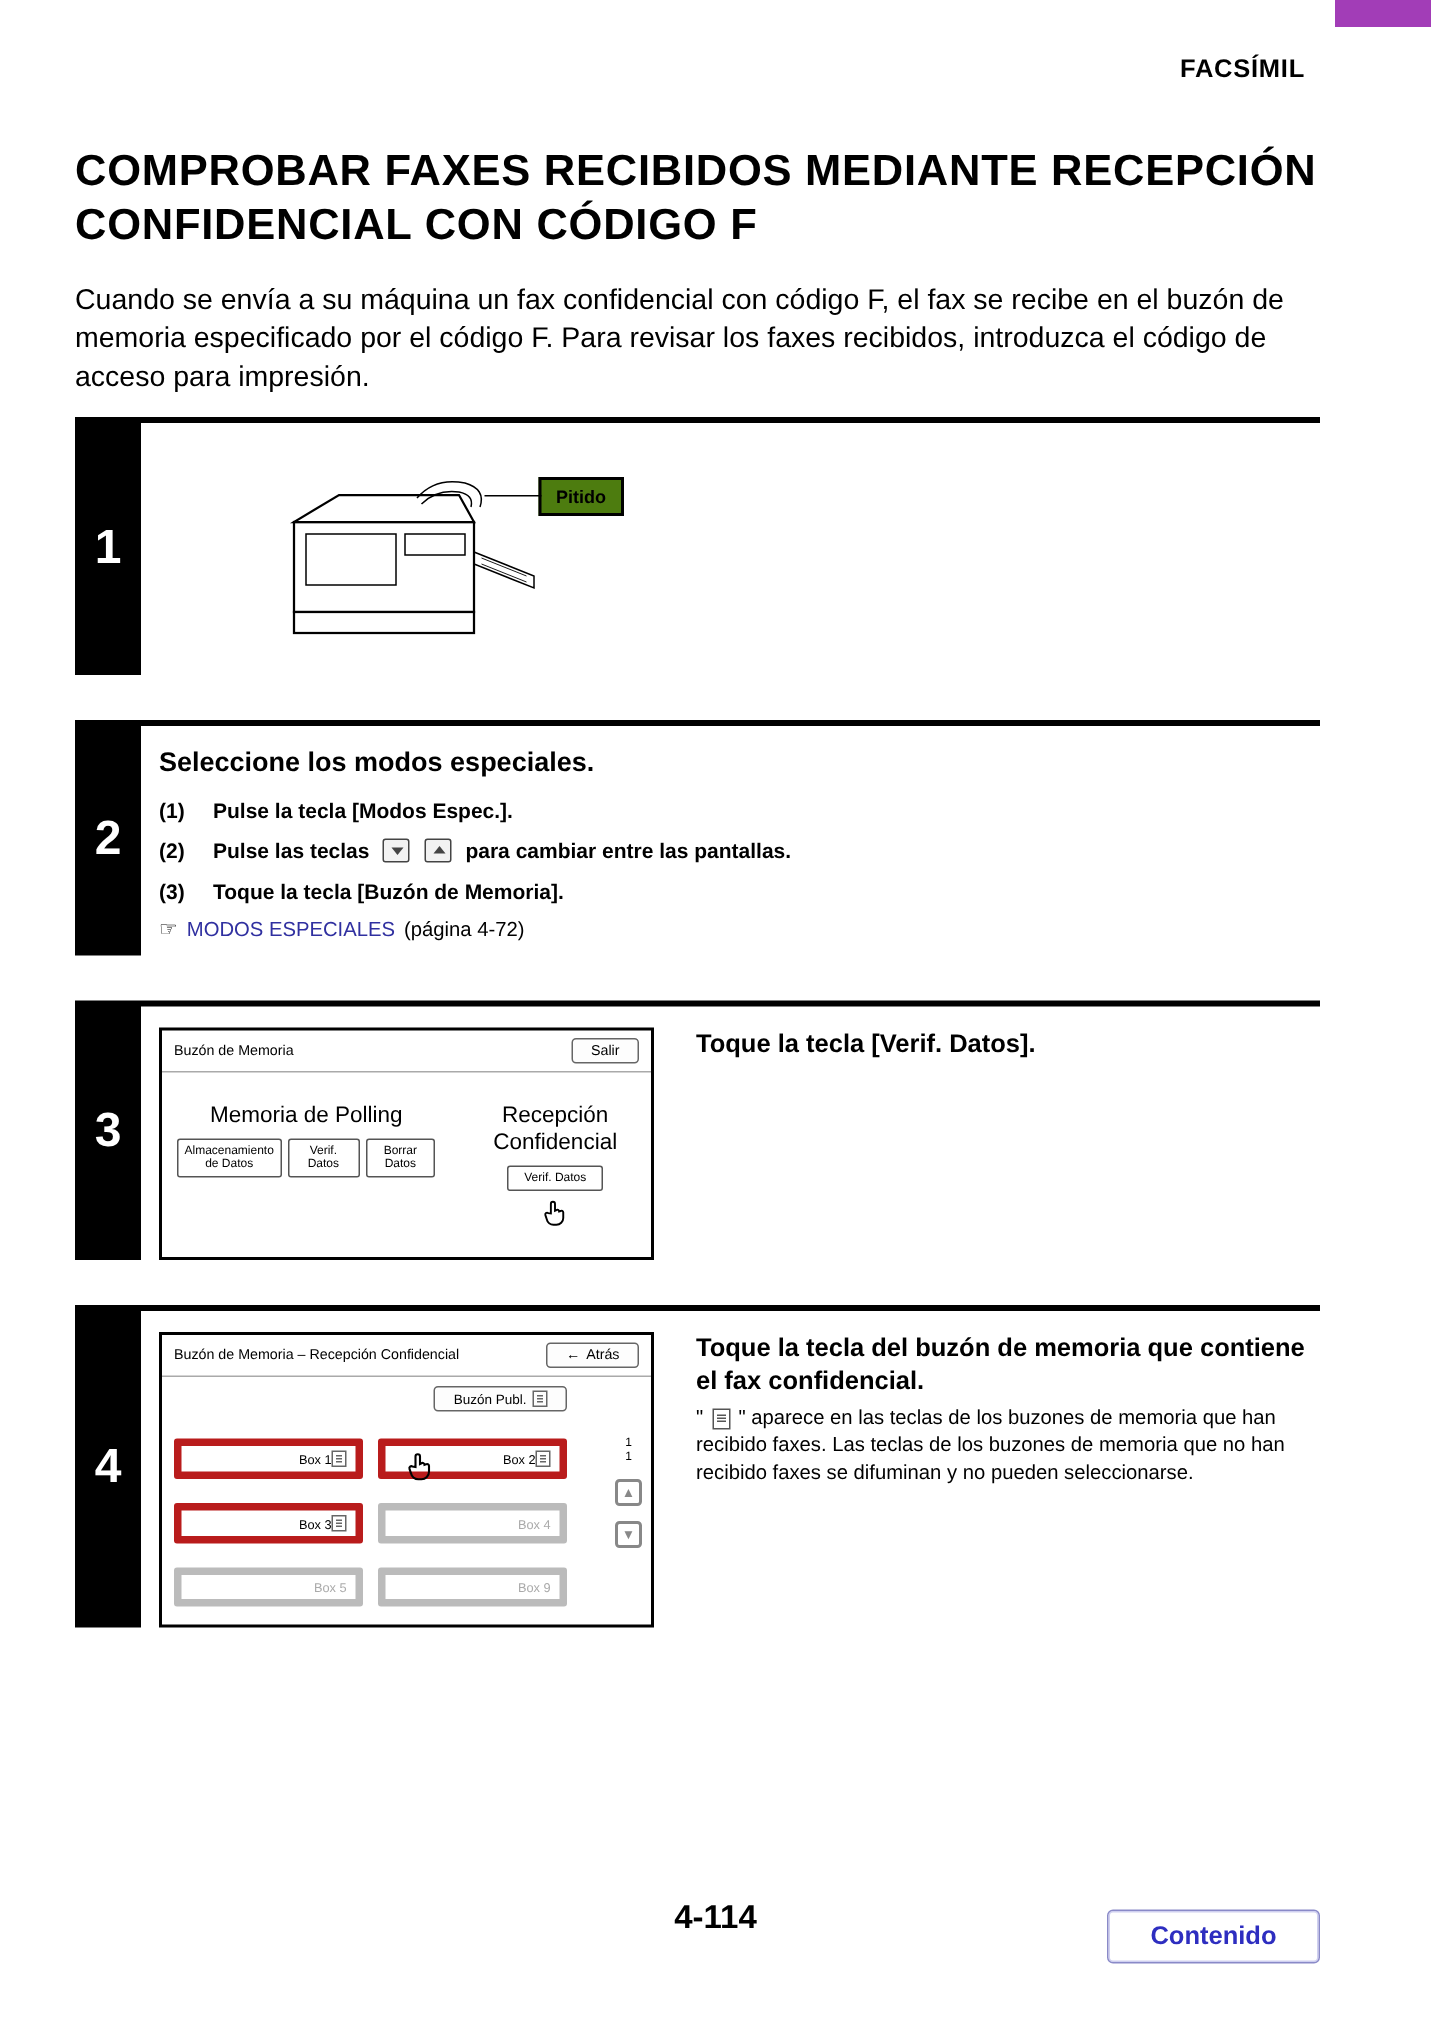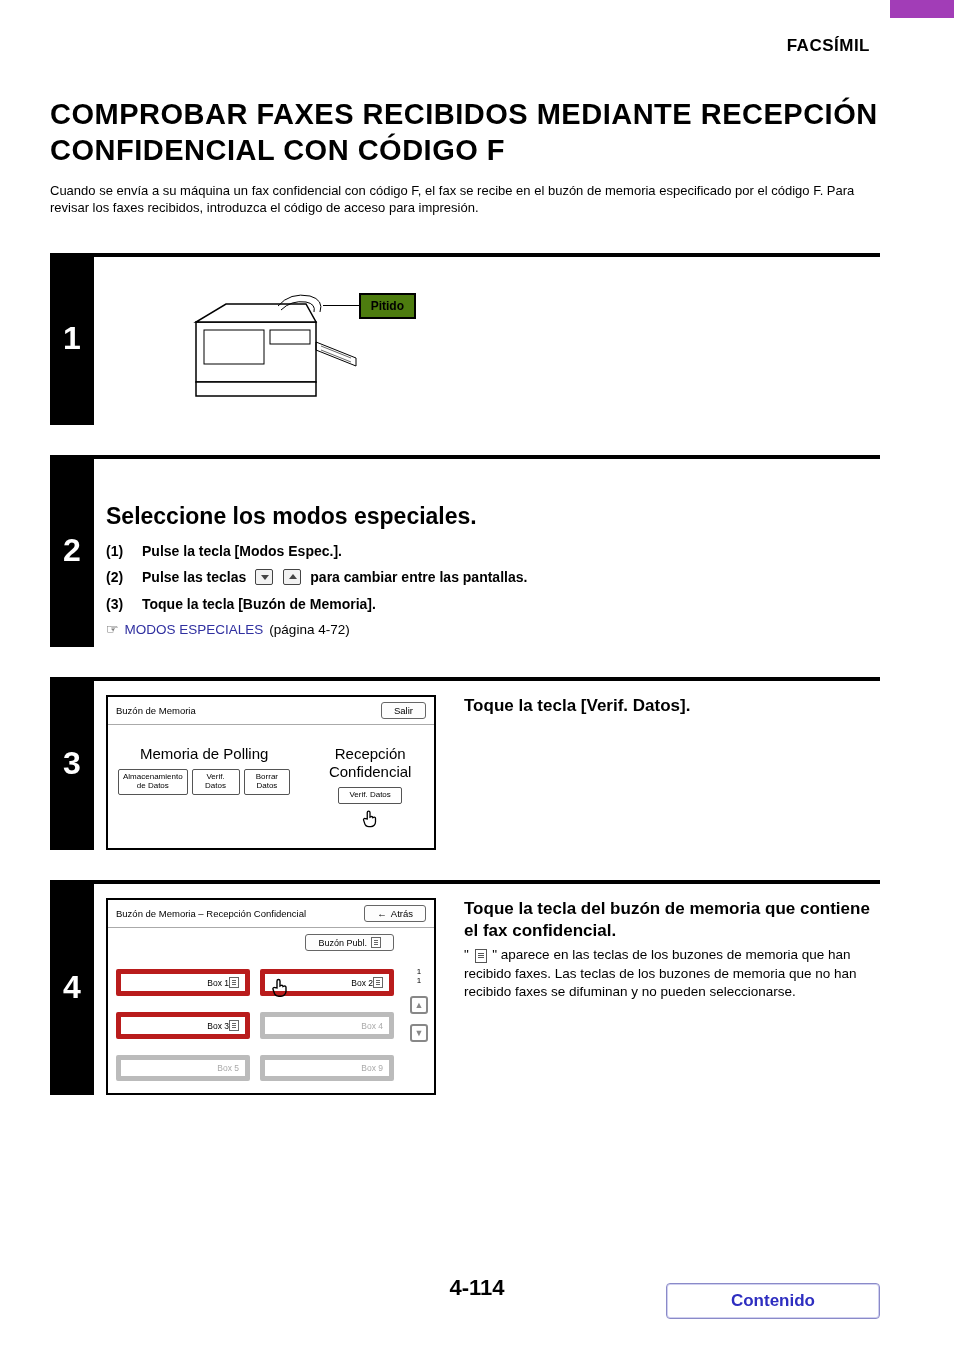--- a/index.html
+++ b/index.html
@@ -28,23 +28,23 @@
     padding: 12px 74px 0 50px;
   }
   h1 {
     font-size: 29px;
     font-weight: bold;
     margin: 28px 0 10px 0;
     line-height: 1.25;
     letter-spacing: 0.5px;
   }
   .intro {
-    font-size: 13px;
+    font-size: 19px;
     line-height: 1.35;
-    margin-bottom: 36px;
+    margin-bottom: 14px;
   }
   .step {
     display: flex;
     margin-bottom: 30px;
   }
   .step-num {
     width: 44px;
     background: #000;
     color: #fff;
     font-size: 32px;
@@ -86,23 +86,22 @@
     margin-top: 2px;
   }
   
   .step2-body {
     flex: 1;
     border-top: 4px solid #000;
     padding: 14px 0 10px 0;
   }
   .step2-title {
     font-weight: bold;
-    font-size: 23px;
+    font-size: 18px;
     margin-bottom: 8px;
-    margin-top: 30px;
   }
   .step2-list {
     font-weight: bold;
     font-size: 14px;
     line-height: 1.9;
   }
   .step2-list .row {
     display: flex;
     align-items: center;
     gap: 8px;
@@ -226,21 +225,21 @@
     white-space: pre-line;
     line-height: 1.1;
   }
   .hand {
     width: 22px;
     height: 22px;
     margin-top: 4px;
   }
   
   .screen-body-4 {
-    padding: 6px 4px 12px 8px;
+    padding: 6px 20px 12px 8px;
     position: relative;
   }
   .row-top-4 {
     display: flex;
     justify-content: flex-end;
     margin-bottom: 6px;
   }
   .box-grid {
     display: grid;
     grid-template-columns: 1fr 1fr;
@@ -325,21 +324,21 @@
   }
   .contenido {
     position: absolute;
     right: 74px;
     bottom: 22px;
     border: 1.5px solid #8a8ac8;
     border-radius: 4px;
     color: #2e2ec0;
     font-weight: bold;
     font-size: 17px;
-    padding: 7px 64px;
+    padding: 7px 28px;
     box-shadow: inset 0 0 0 1px #d0d0f0;
   }
   svg.hand-svg path { fill: none; stroke: #000; stroke-width: 1.4; }
 </style>
 </head>
 <body>
 
 <div class="top-purple"></div>
 <div class="header-label">FACSÍMIL</div>
 

